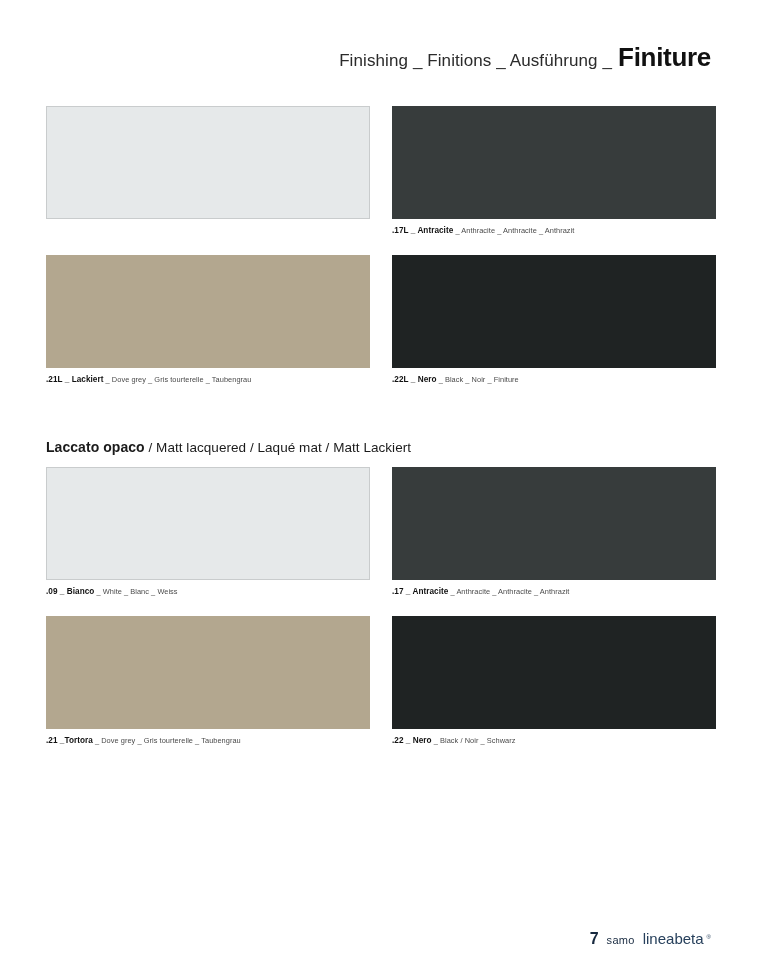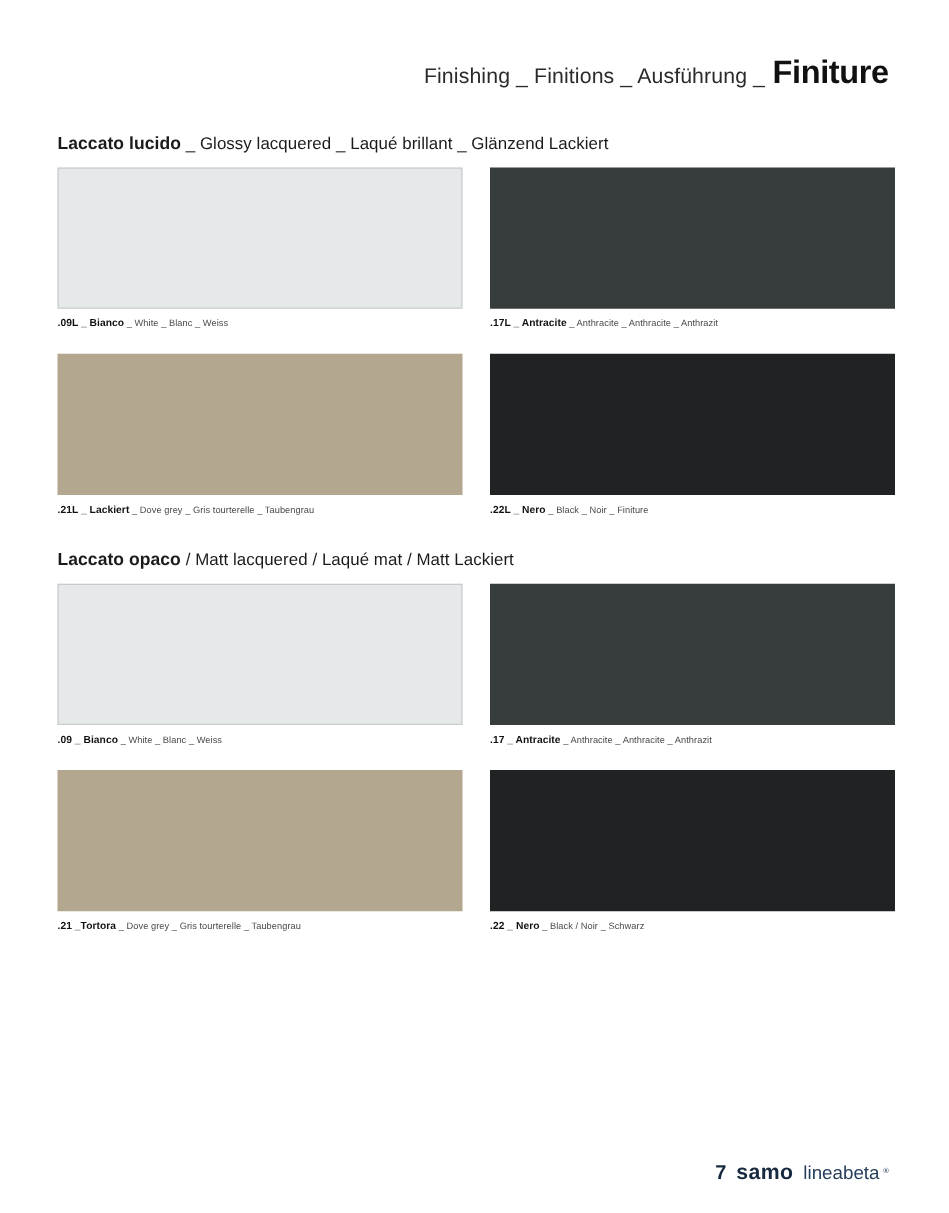--- a/index.html
+++ b/index.html
@@ -109,22 +109,22 @@
     align-items: baseline;
     gap: 8px;
     color: #17293f;
   }
   .footer-page {
     font-size: 16px;
     font-weight: 700;
     color: #17293f;
   }
   .footer-samo {
-    font-size: 17px;
-    font-weight: 700;
+    font-size: 11px;
+    font-weight: 400;
     letter-spacing: 0.3px;
     color: #17293f;
   }
   .footer-lineabeta {
     font-size: 15px;
     font-weight: 400;
     color: #27405c;
     margin-top: 40px;
   }
   .footer-tm {
@@ -139,32 +139,24 @@
 <body>
 
 <div class="page">
 
   <div class="header">
     <span class="header-langs">Finishing _ Finitions _ Ausführung _</span>
     <span class="header-title">Finiture</span>
   </div>
 
   <div class="section" id="section-0" style="top:106px;">
-    <div class="section-heading">
-      <span class="it">Laccato lucido</span>
-      <span class="tr">_ Glossy lacquered _ Laqué brillant _ Glänzend Lackiert</span>
-    </div>
     <div class="grid">
 
       <div class="cell">
         <div class="swatch bordered" id="sw-0-0" style="background-color: rgb(230, 233, 234);"></div>
-        <div class="caption">
-          <span class="code">.09L _ Bianco</span>
-          <span class="names">_ White _ Blanc _ Weiss</span>
-        </div>
       </div>
 
       <div class="cell">
         <div class="swatch" id="sw-0-1" style="background-color: rgb(55, 60, 60);"></div>
         <div class="caption">
           <span class="code">.17L _ Antracite</span>
           <span class="names">_ Anthracite _ Anthracite _ Anthrazit</span>
         </div>
       </div>
 

